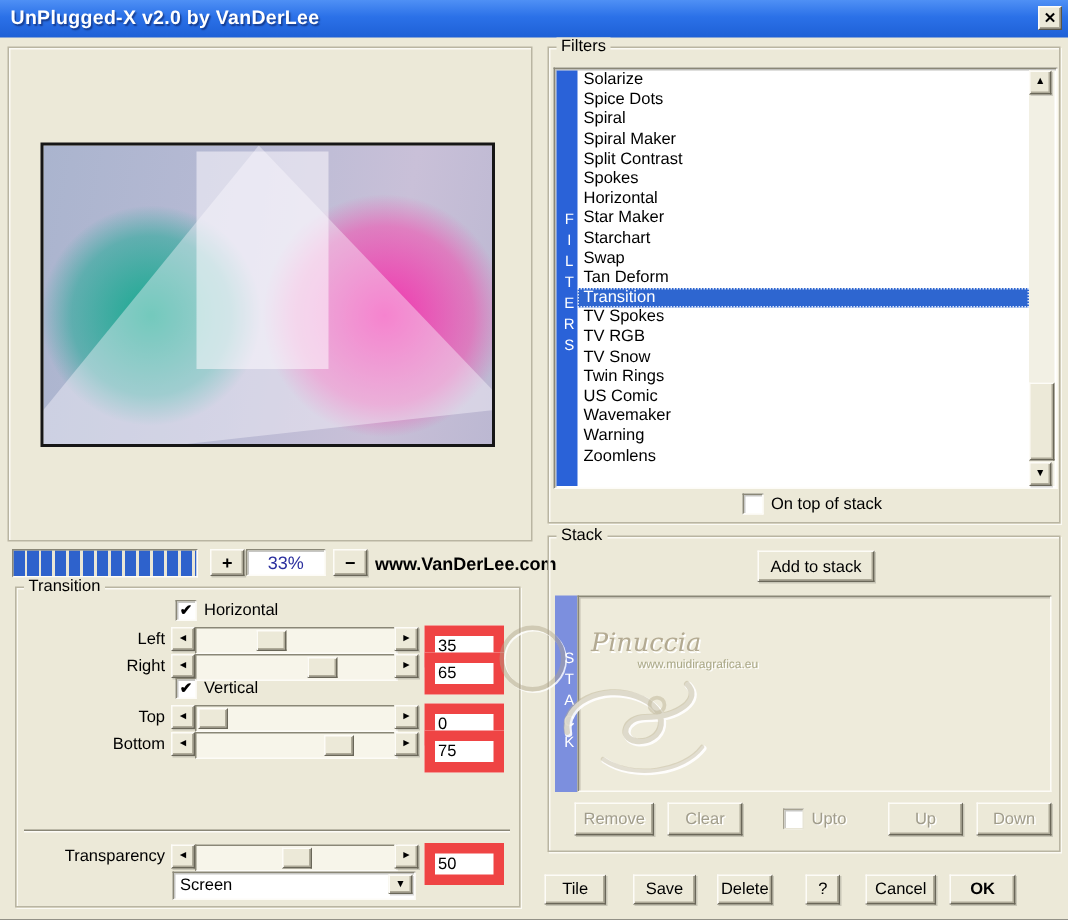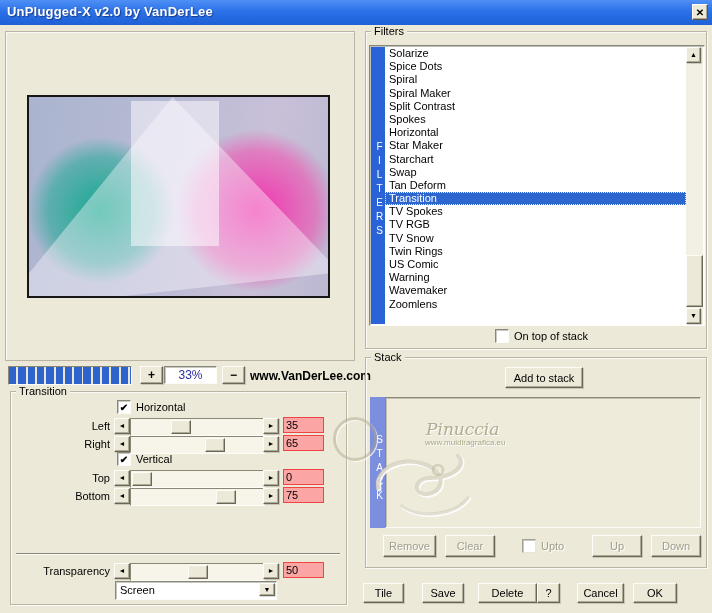--- a/index.html
+++ b/index.html
@@ -98,21 +98,21 @@
     background:#f7f5ea;
     border:1px solid;border-color:#8a8777 #fdfcf7 #fdfcf7 #8a8777;
   }
   .sthumb{
     position:absolute;top:1px;width:18px;height:12px;background:#ece9d8;
     border:1px solid;border-color:#fdfcf7 #6a6759 #6a6759 #fdfcf7;
     box-shadow:inset -1px -1px 0 #aeaa98;
   }
   .sval{
     position:absolute;left:269px;top:-1px;width:35px;height:14px;
-    background:#fca5a5;border:1px solid #ef4444;font-family:"Liberation Sans",sans-serif;
+    background:#ffffff;border:7px solid #ef4444;font-family:"Liberation Sans",sans-serif;
     font-size:11px;padding:0 2px;
   }
   .separator{position:absolute;left:16px;top:553px;width:324px;height:0;
     border-top:1px solid #8a8777;border-bottom:1px solid #fdfcf7;}
   
   .combo{
     position:absolute;left:115px;top:581px;width:160px;height:17px;background:#fff;
     border:1px solid;border-color:#8a8777 #fdfcf7 #fdfcf7 #8a8777;
     box-shadow:inset 1px 1px 0 rgba(70,68,58,.3);
   }
@@ -145,21 +145,21 @@
     position:absolute;left:385px;top:397px;width:314px;height:129px;background:#eeebdb;
     border:1px solid;border-color:#8a8777 #fdfcf7 #fdfcf7 #8a8777;
     box-shadow:inset 1px 1px 0 rgba(70,68,58,.25);
   }
   .stackbar-pos{position:absolute;left:370px;top:397px;width:15px;height:131px;
     color:#fff;font-size:10px;text-align:center;writing-mode:vertical-rl;text-orientation:upright;
     letter-spacing:3px;padding-top:12px;box-sizing:border-box;background:#7c8fde;}
   
   .wm{position:absolute;pointer-events:none;}
   .wm-name{font-family:"DejaVu Serif",serif;font-style:italic;font-size:17px;
-    color:#b3aa92;text-shadow:1px 1px 0 #fff;margin-left:32px;}
+    color:#b3aa92;text-shadow:1px 1px 0 #fff;}
   .wm-url{font-size:8px;color:#aaa888;text-shadow:1px 1px 0 #fff;margin-left:39px;}
   .wm-ring{border:3px solid rgba(175,165,138,.45);border-radius:50%;
     box-shadow:1px 1px 0 rgba(255,255,255,.8), inset 1px 1px 0 rgba(255,255,255,.8);}
   
   .footbtn{top:583px;height:20px;}
 </style>
 </head>
 <body>
 
 <div class="win">
@@ -264,22 +264,22 @@
         <div class="list-item">Star Maker</div>
         <div class="list-item">Starchart</div>
         <div class="list-item">Swap</div>
         <div class="list-item">Tan Deform</div>
         <div class="list-item selected">Transition</div>
         <div class="list-item">TV Spokes</div>
         <div class="list-item">TV RGB</div>
         <div class="list-item">TV Snow</div>
         <div class="list-item">Twin Rings</div>
         <div class="list-item">US Comic</div>
+        <div class="list-item">Wavemaker</div>
         <div class="list-item">Warning</div>
-        <div class="list-item">Wavemaker</div>
         <div class="list-item">Zoomlens</div>
       </div>
     <div class="vscroll">
       <button class="btn scrbtn up"><span>▲</span></button>
       <div class="scrthumb"></div>
       <button class="btn scrbtn down"><span>▼</span></button>
     </div>
   </div>
 
   <div class="checkbox" style="left:495px;top:329px;"><span>✔</span></div>
@@ -295,24 +295,24 @@
 
   <button class="btn disabled" style="left:383px;top:535px;width:53px;height:22px;">Remove</button>
   <button class="btn disabled" style="left:445px;top:535px;width:50px;height:22px;">Clear</button>
   <div class="checkbox disabled" style="left:522px;top:539px;"><span>✔</span></div>
   <span class="cblabel" style="left:541px;top:540px;color:#a19d8c;text-shadow:1px 1px 0 #fff;">Upto</span>
   <button class="btn disabled" style="left:592px;top:535px;width:50px;height:22px;">Up</button>
   <button class="btn disabled" style="left:651px;top:535px;width:50px;height:22px;">Down</button>
 
   <button class="btn footbtn" style="left:363px;width:41px;">Tile</button>
   <button class="btn footbtn" style="left:422px;width:42px;">Save</button>
-  <button class="btn footbtn" style="left:478px;width:59px;">Delete</button>
+  <button class="btn footbtn" style="left:478px;width:37px;">Delete</button>
   <button class="btn footbtn" style="left:537px;width:23px;">?</button>
   <button class="btn footbtn" style="left:577px;width:47px;">Cancel</button>
-  <button class="btn footbtn" style="left:633px;width:44px;">OK</button>
+  <button class="btn footbtn" style="left:633px;width:44px;font-weight:bold;">OK</button>
 
   <div class="wm wm-ring" style="left:333px;top:417px;width:38px;height:38px;"></div>
   <span class="wm wm-name" style="left:394px;top:419px;">Pinuccia</span>
   <span class="wm wm-url" style="left:386px;top:438px;">www.muidiragrafica.eu</span>
   <svg class="wm" style="left:372px;top:448px;" width="120" height="75" viewBox="0 0 120 75">
     <g fill="none" stroke-linecap="round">
       <path d="M6 40 C 2 20, 30 8, 52 16 C 78 25, 70 48, 52 46 C 40 44, 44 30, 58 30 C 80 30, 96 18, 86 8" stroke="rgba(255,255,255,.9)" stroke-width="5" transform="translate(1,1)"></path>
       <path d="M6 40 C 2 20, 30 8, 52 16 C 78 25, 70 48, 52 46 C 40 44, 44 30, 58 30 C 80 30, 96 18, 86 8" stroke="rgba(185,175,145,.45)" stroke-width="4"></path>
       <path d="M30 58 C 50 72, 84 66, 96 50" stroke="rgba(255,255,255,.9)" stroke-width="4" transform="translate(1,1)"></path>
       <path d="M30 58 C 50 72, 84 66, 96 50" stroke="rgba(185,175,145,.4)" stroke-width="3"></path>

